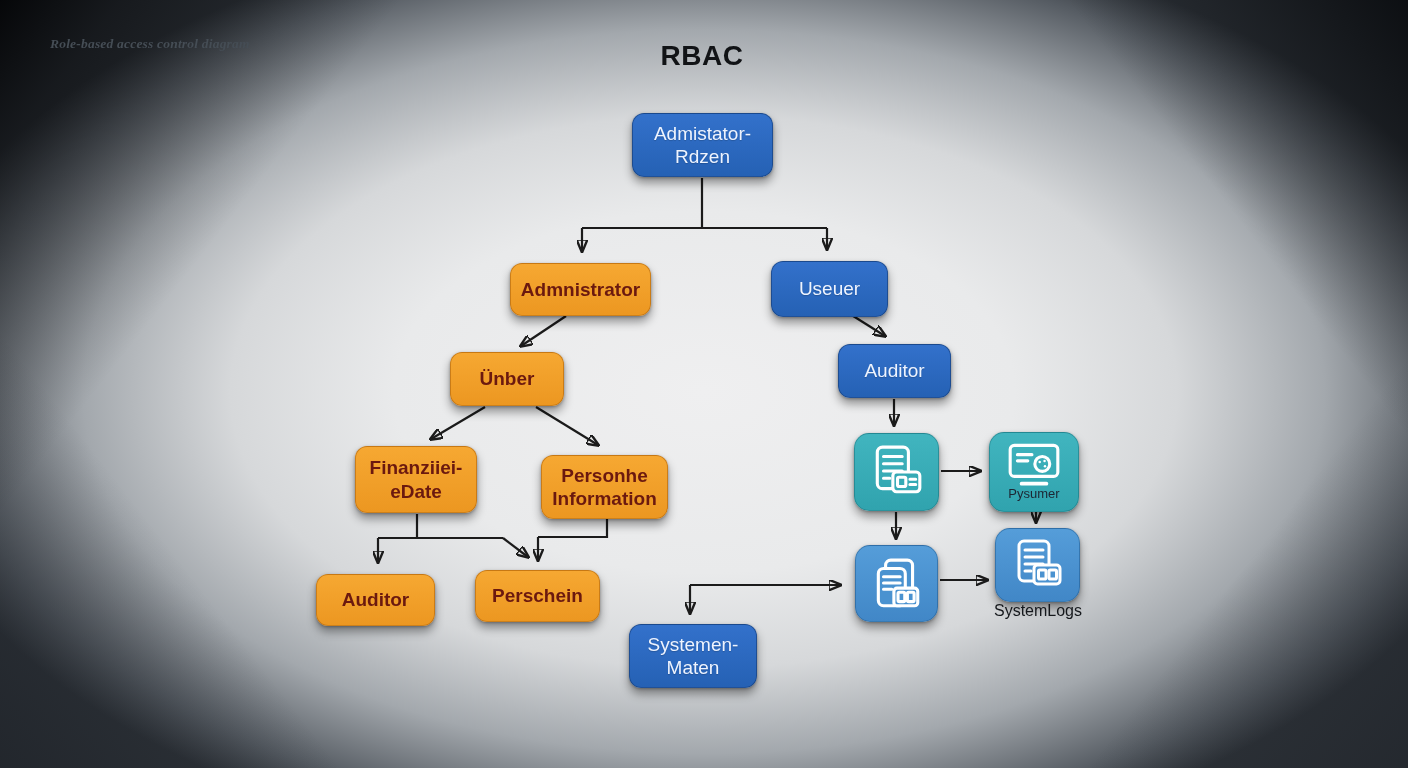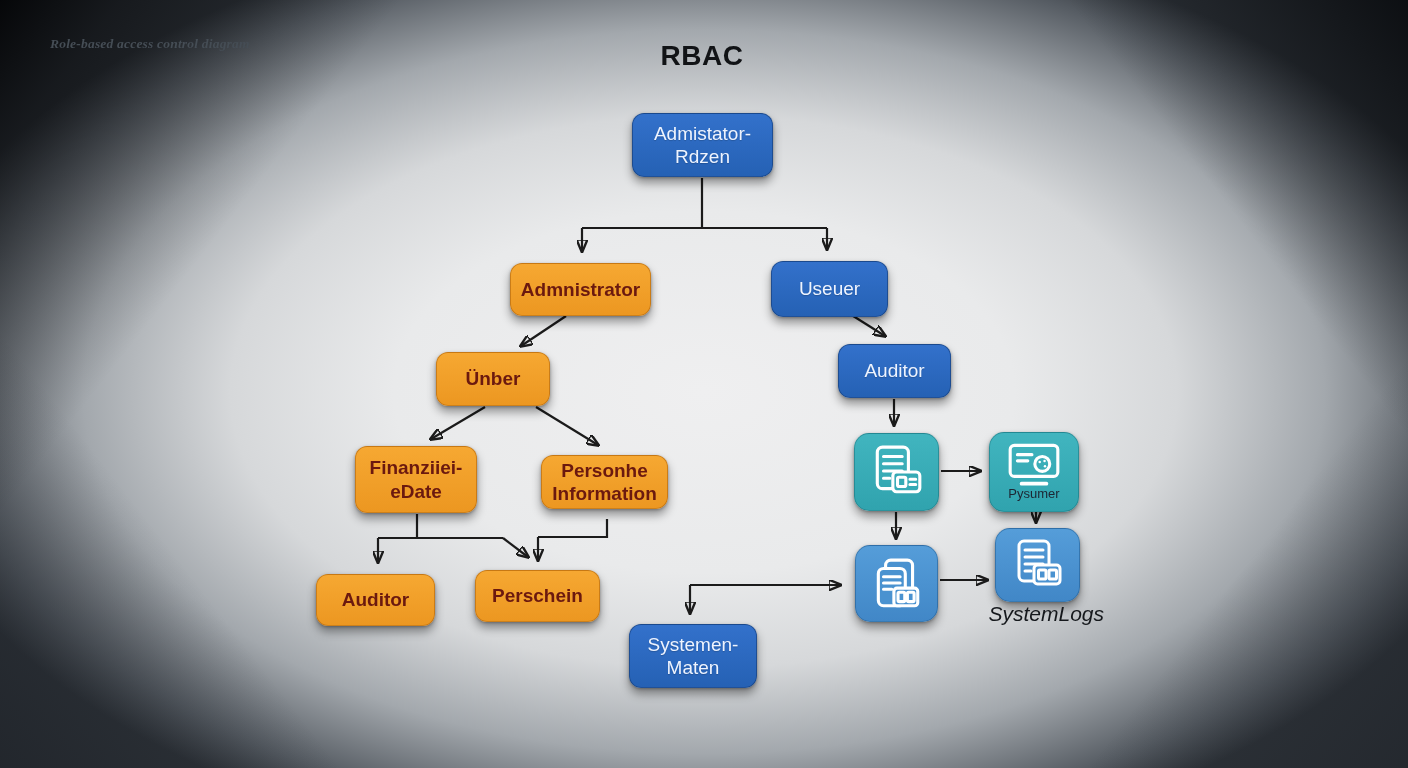--- a/index.html
+++ b/index.html
@@ -44,30 +44,30 @@
     border:1px solid rgba(20,105,112,0.45);
     border-radius:15px; flex-direction:column; padding:4px;
   }
   .node.lblue{
     background:linear-gradient(180deg,#559dd9 0%,#4187c7 100%);
     border:1px solid rgba(25,80,130,0.45);
     border-radius:15px; flex-direction:column; padding:4px;
   }
   .icon-label{ color:#1d2633; font-size:13px; font-weight:400; margin-top:-2px; }
   .ext-label{
-    position:absolute; text-align:right; font-size:21px; font-weight:500; color:#15181c;font-style:italic;
+    position:absolute; text-align:center; font-size:16px; font-weight:500; color:#15181c;
   }
   
   .n-root       {left:632px; top:113px; width:141px; height:64px;}
   .n-admn       {left:510px; top:263px; width:141px; height:53px;}
   .n-useuer     {left:771px; top:261px; width:117px; height:56px;}
-  .n-uenber     {left:436px; top:352px; width:114px; height:54px;}
+  .n-uenber     {left:450px; top:352px; width:114px; height:54px;}
   .n-auditor-r  {left:838px; top:344px; width:113px; height:54px;}
   .n-finanz     {left:355px; top:446px; width:122px; height:67px;}
-  .n-personhe   {left:541px; top:455px; width:127px; height:54px;}
+  .n-personhe   {left:541px; top:455px; width:127px; height:64px;}
   .n-auditor-b  {left:316px; top:574px; width:119px; height:52px;}
   .n-perschein  {left:475px; top:570px; width:125px; height:52px;}
   .n-sysmaten   {left:629px; top:624px; width:128px; height:64px;}
   .n-tealdoc    {left:854px; top:433px; width:85px;  height:78px;}
   .n-pysumer    {left:989px; top:432px; width:90px;  height:80px;}
   .n-bluedocs   {left:855px; top:545px; width:83px;  height:77px;}
   .n-syslogs    {left:995px; top:528px; width:85px;  height:74px;}
   .l-syslogs    {left:972px; top:602px; width:132px;}
   svg.wires{position:absolute; left:0; top:0; pointer-events:none;}
   svg.wires path{stroke:#1b1b1b; stroke-width:2.2; fill:none;}

